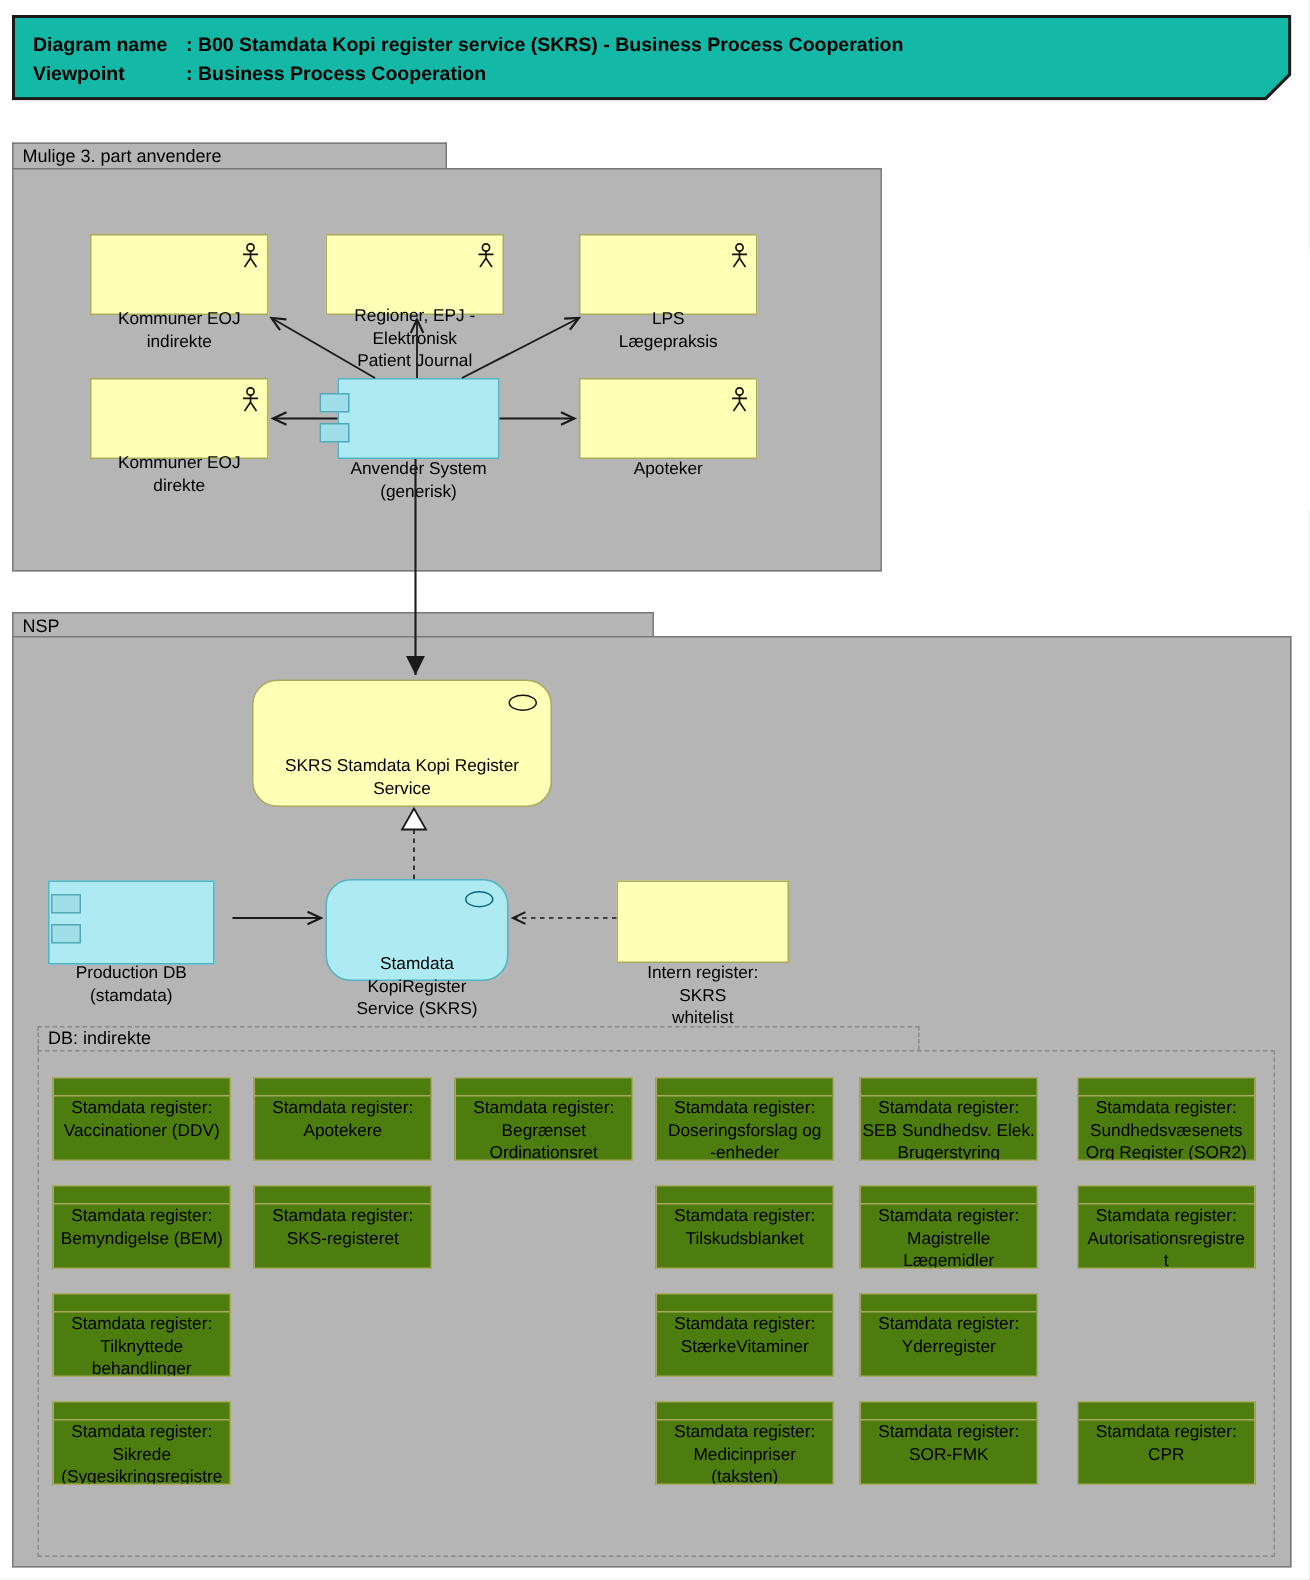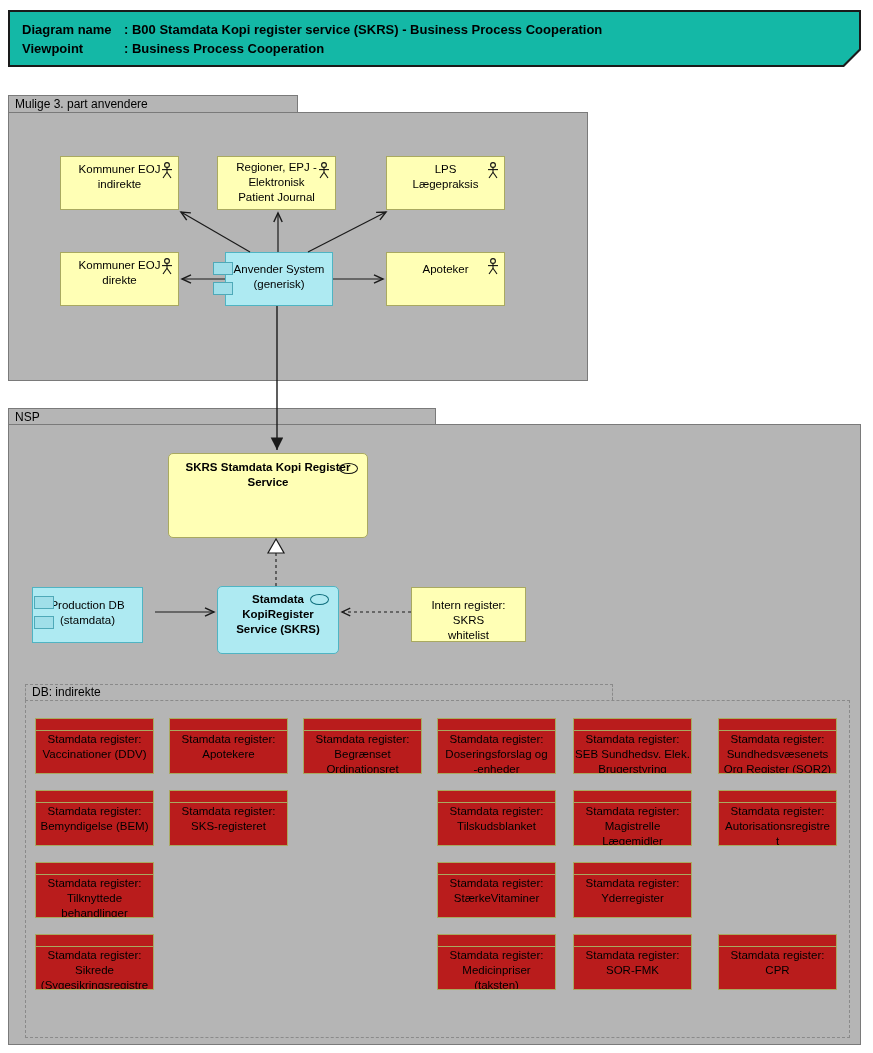--- a/index.html
+++ b/index.html
@@ -19,27 +19,27 @@
   
   .gtab{background:#b5b5b5;border:1px solid #7a7a7a;border-bottom:none;box-sizing:border-box;
     font-size:12px;padding:1px 6px 0 6px;}
   .gbody{background:#b5b5b5;border:1px solid #7a7a7a;box-sizing:border-box;}
   .dtab{border:1px dashed #8a8a8a;border-bottom:none;box-sizing:border-box;font-size:12px;padding:0 6px;background:transparent;}
   .dbody{border:1px dashed #8a8a8a;box-sizing:border-box;background:transparent;}
   
   .node{box-sizing:border-box;text-align:center;font-size:11.5px;line-height:15px;}
   .yellow{background:#ffffb5;border:1px solid #a9a960;}
   .cyan{background:#aeeaf2;border:1px solid #4fb4c3;}
-  .round{border-radius:5px;font-weight:bold;}
-  .node .lbl{display:block;padding:5px 4px 0 4px;}
+  .round{border-radius:17px;}
+  .node .lbl{display:block;padding:5px 4px 0 4px;margin-top:44px;}
   .actor-ic{position:absolute;top:5px;right:5px;width:12px;height:17px;}
   .svc{position:absolute;width:17px;height:9px;border:1.6px solid #111;border-radius:50%;background:transparent;}
   .ctab{position:absolute;width:20px;height:13px;background:#a0dfe9;border:1px solid #4fa9b8;box-sizing:border-box;}
   
-  .reg{width:119px;height:56px;background:#b91c1c;border:1px solid #a9a960;box-sizing:border-box;overflow:hidden;}
+  .reg{width:119px;height:56px;background:#4d7c0f;border:1px solid #a9a960;box-sizing:border-box;overflow:hidden;}
   .reg .band{height:11px;border-bottom:1px solid #a9a960;}
   .reg .rlbl{font-size:11.5px;line-height:15px;text-align:center;padding-top:1px;}
   
   .note-outer{background:#2a2a2a;clip-path:polygon(0 0,100% 0,100% calc(100% - 17px),calc(100% - 17px) 100%,0 100%);}
   .note-inner{position:absolute;left:1px;top:1px;right:1px;bottom:1px;background:#ffffff;
     clip-path:polygon(0 0,100% 0,100% calc(100% - 16px),calc(100% - 16px) 100%,0 100%);
     font-size:11.5px;line-height:16px;padding:5px 6px;box-sizing:border-box;}
   .fold{position:absolute;right:1px;bottom:1px;}
   svg.overlay{position:absolute;left:0;top:0;pointer-events:none;}
 </style>

